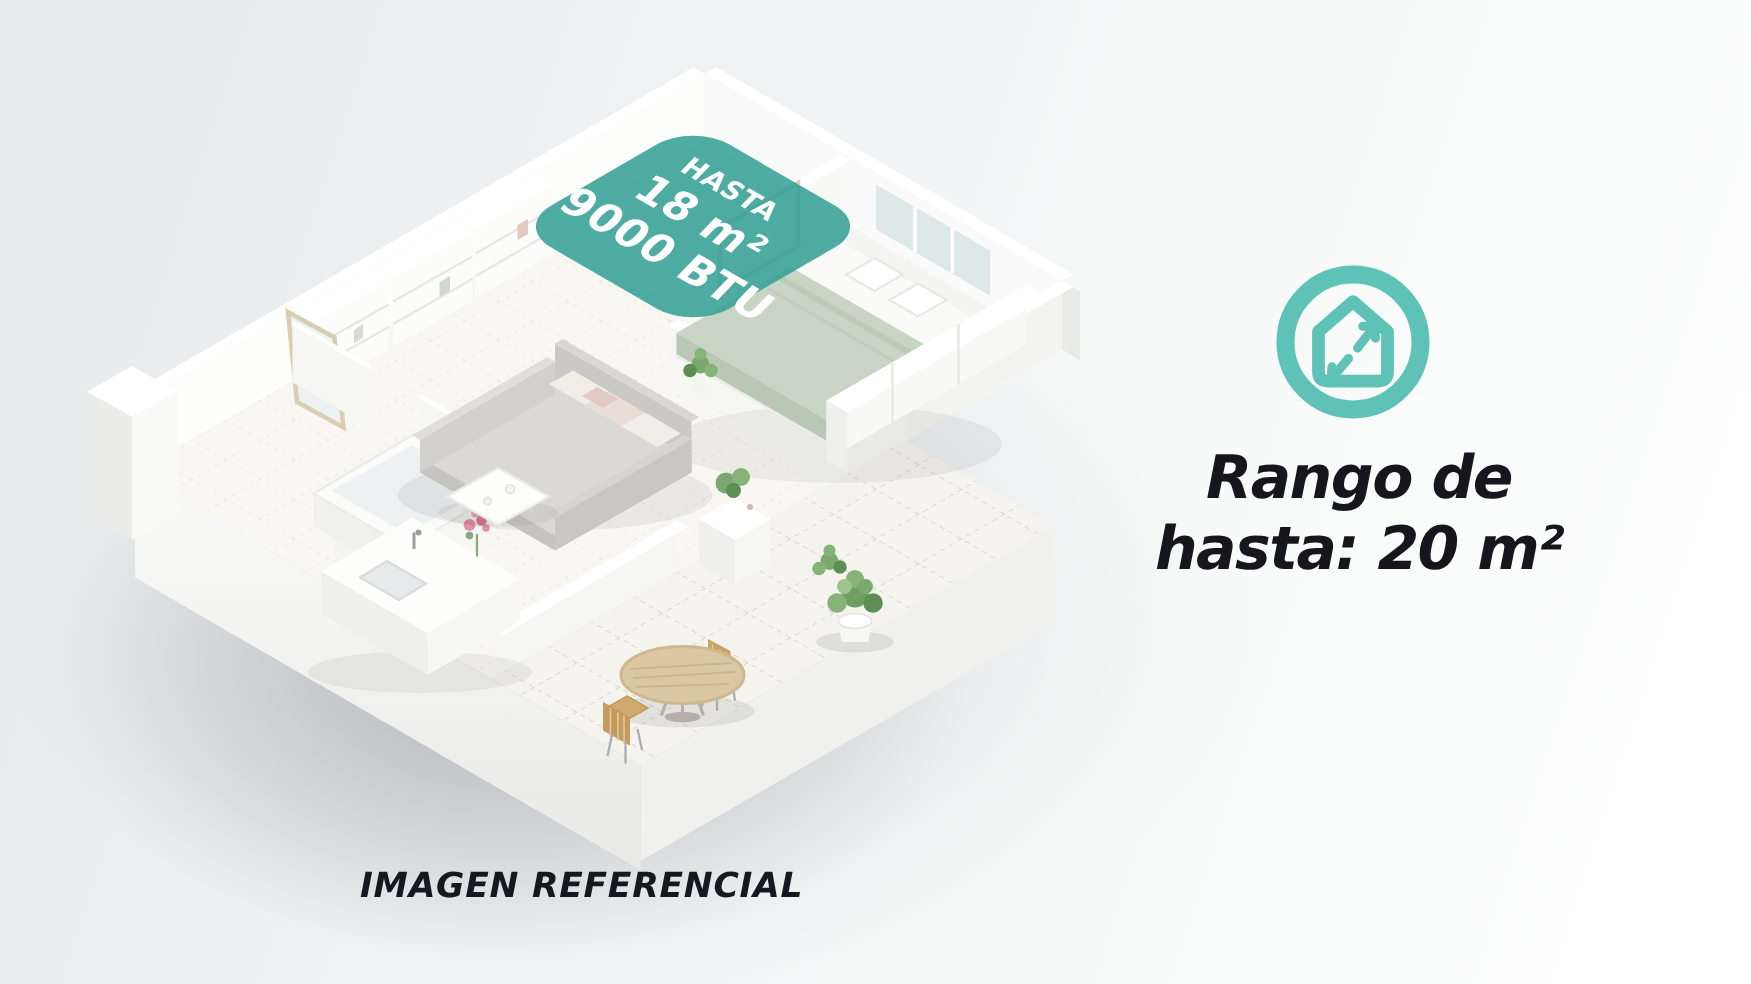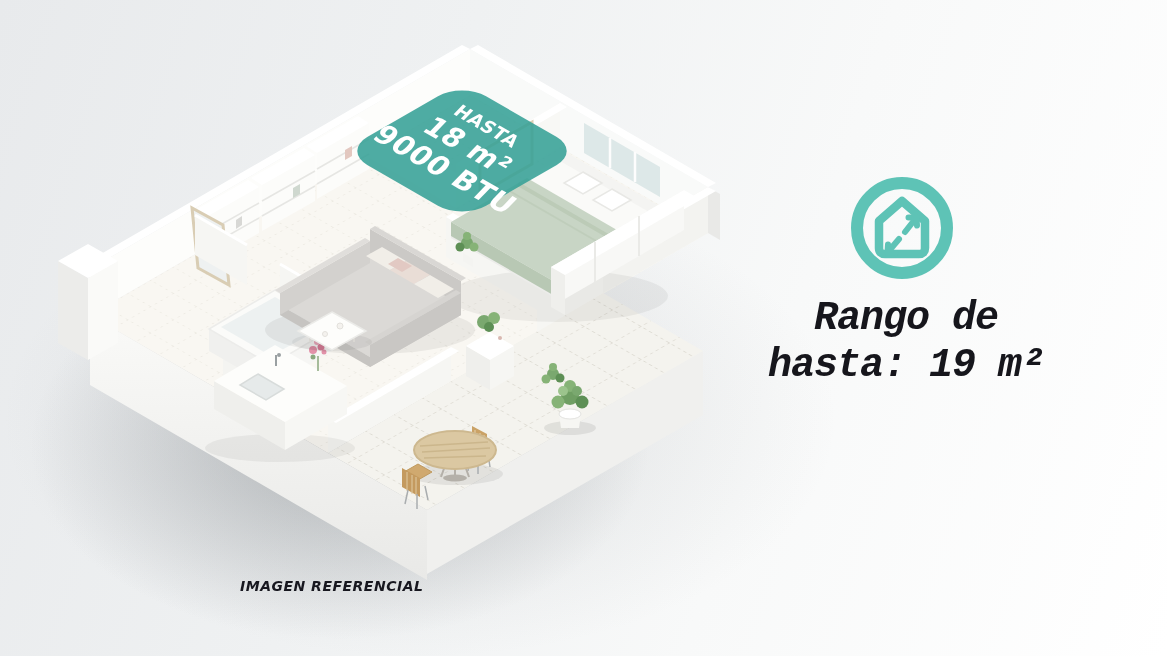--- a/index.html
+++ b/index.html
@@ -12,22 +12,22 @@
                   radial-gradient(ellipse 580px 330px at 420px 420px,rgba(140,145,149,.22),rgba(140,145,149,0) 72%);}
   svg.plan{position:absolute;left:0;top:0;}
   .teal-fill{fill:var(--teal-overlay,#35a096);}
   .teal-stroke{stroke:var(--teal-icon,#5ec3b6);fill:none;}
   .overlay-label{fill:#ffffff;font-weight:bold;text-anchor:middle;letter-spacing:.5px;}
   .lbl-sm{font-size:18px;}
   .lbl-lg{font-size:28px;}
   .range-icon{position:absolute;left:844px;top:170px;width:116px;height:116px;}
   .heading{position:absolute;left:716px;top:296px;width:380px;text-align:center;
        font-size:40px;line-height:1.17;font-weight:bold;font-style:italic;
-       color:var(--heading-text,#16161c);letter-spacing:-1px;font-family:Liberation Mono, monospace;}
-  .caption{position:absolute;left:240px;top:578px;font-size:14px;font-style:italic;
+       color:var(--heading-text,#16161c);letter-spacing:-1px;}
+  .caption{position:absolute;left:240px;top:578px;font-size:23px;font-style:italic;
        font-weight:bold;color:var(--caption-text,#17171f);letter-spacing:.5px;}
 </style>
 </head>
 <body>
 
 <div class="stage">
   <div class="ground-shadow"></div>
 
   <svg class="plan" width="1167" height="656" viewBox="0 0 1167 656">
     <defs>
@@ -293,17 +293,17 @@
     <g class="teal-stroke" stroke-width="6" stroke-linecap="round" stroke-linejoin="round">
       <path d="M61 62 L72 48"></path>
         <path d="M64.5 47.5 L72.5 47.5 L73 55.5"></path>
       <path d="M55 69 L44 82"></path>
         <path d="M44 74.5 L43.5 82.5 L51.5 83"></path>
     </g>
   </svg>
 
   <div class="heading">
     <div>Rango de</div>
-    <div>hasta: 19 m²</div>
+    <div>hasta: 20 m²</div>
   </div>
 
   <div class="caption">IMAGEN REFERENCIAL</div>
 </div>
 
 </body></html>

